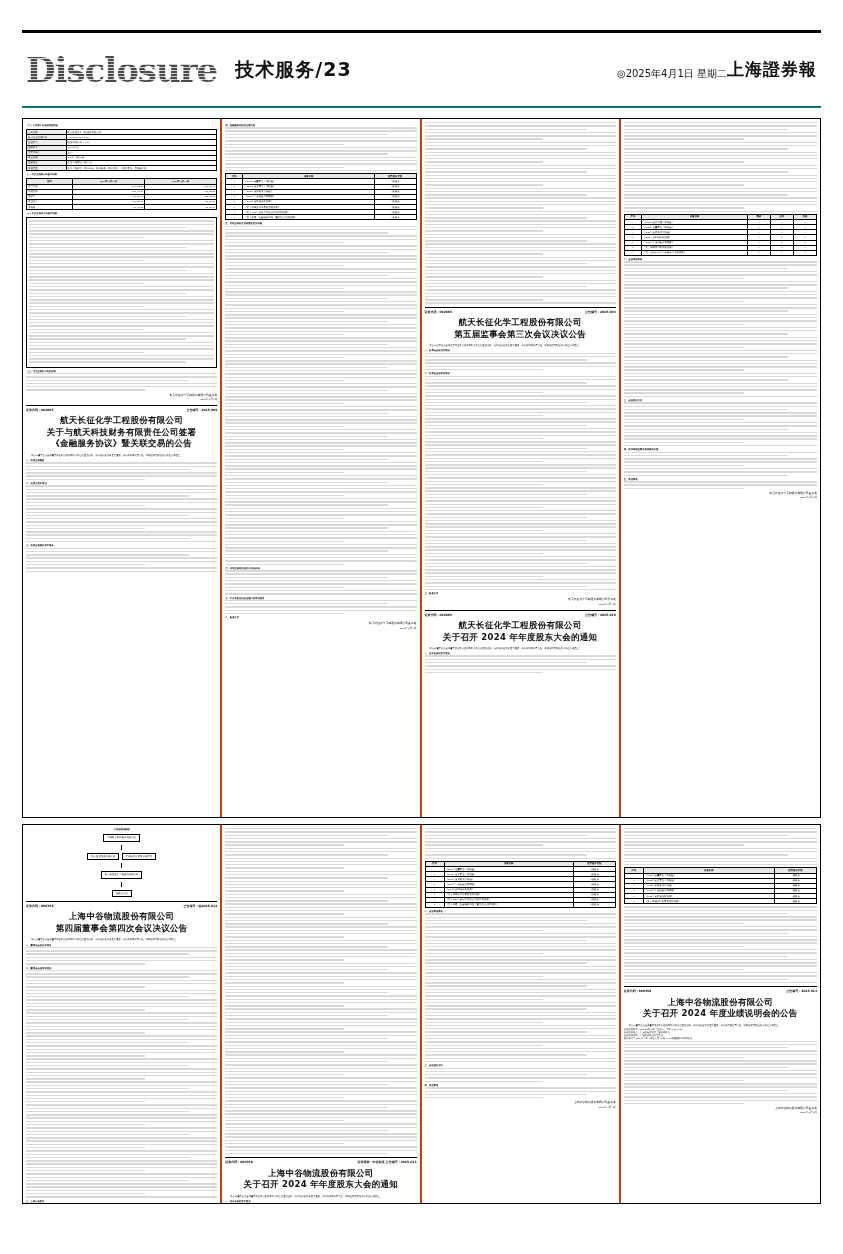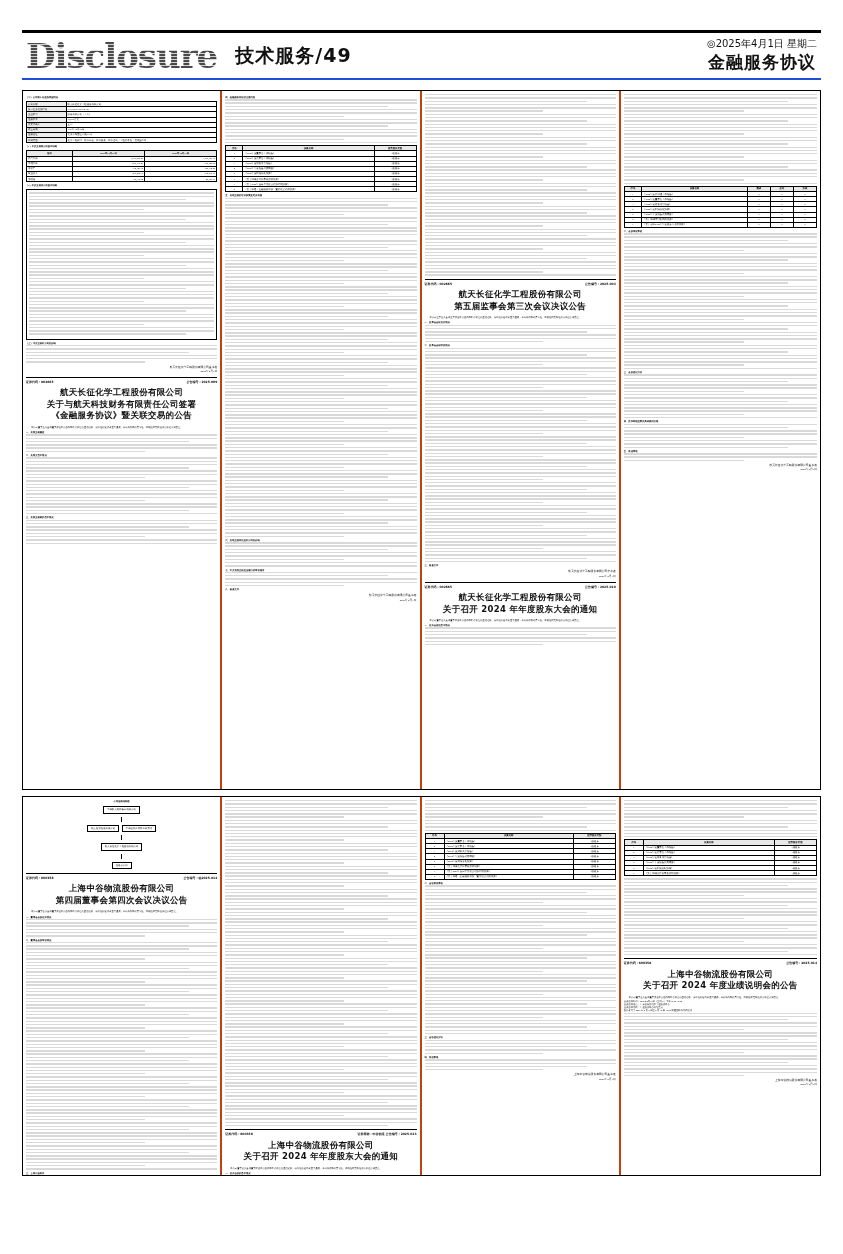--- a/index.html
+++ b/index.html
@@ -11,24 +11,24 @@
     font-family: "Liberation Serif", serif;
     color: #111;
     position: relative;
     overflow: hidden;
   }
   .page { position:relative; width:843px; height:1254px; padding: 0; }
 
   
   .masthead {
     position:relative;
-    height: 50px;
+    height: 78px;
     margin: 30px 22px 0 22px;
     border-top: 3px solid #000;
-    border-bottom: 2px solid #1d4ed8;
+    border-bottom: 2px solid #0f766e;
     display:flex;
     align-items:center;
   }
   .mast-disclosure {
     font-family: "DejaVu Serif", serif;
     font-weight: 700;
     font-size: 34px;
     letter-spacing: -1px;
     color: #4a4a4a;
     -webkit-text-stroke: 0px;
@@ -46,23 +46,22 @@
   .mast-cn {
     font-family: "DejaVu Sans", sans-serif;
     font-weight:700;
     font-size: 19px;
     margin-left: 18px;
     letter-spacing: 1px;
   }
   .mast-right {
     margin-left:auto;
     display:flex;
-    align-items:center;
+    align-items:flex-end;
     padding-right: 4px;
-    flex-direction: column;
   }
   .mast-date {
     font-size: 10px;
     font-family: "DejaVu Sans", sans-serif;
   }
   .mast-paper {
     font-family: "DejaVu Serif", serif;
     font-weight: 700;
     font-size: 17px;
     letter-spacing: 1px;
@@ -157,25 +156,25 @@
   .fakelines div.mid { width: 85%; }
 </style>
 </head>
 <body>
 
 <div class="page">
 
   <div class="masthead">
     <div class="mast-disclosure">Disclosure</div>
     <div class="mast-cn">
-      <span>技术服务</span><span>/49</span>
+      <span>技术服务</span><span>/23</span>
     </div>
     <div class="mast-right">
       <div class="mast-date">◎2025年4月1日 星期二</div>
-      <div class="mast-paper">金融服务协议</div>
+      <div class="mast-paper">上海證券報</div>
     </div>
   </div>
 
   <div class="sheet">
 
     <div class="col c4">
       <div class="tiny sec">（二）公司前十名股东持股情况</div>
 
       <table class="dt">
         <tbody>

